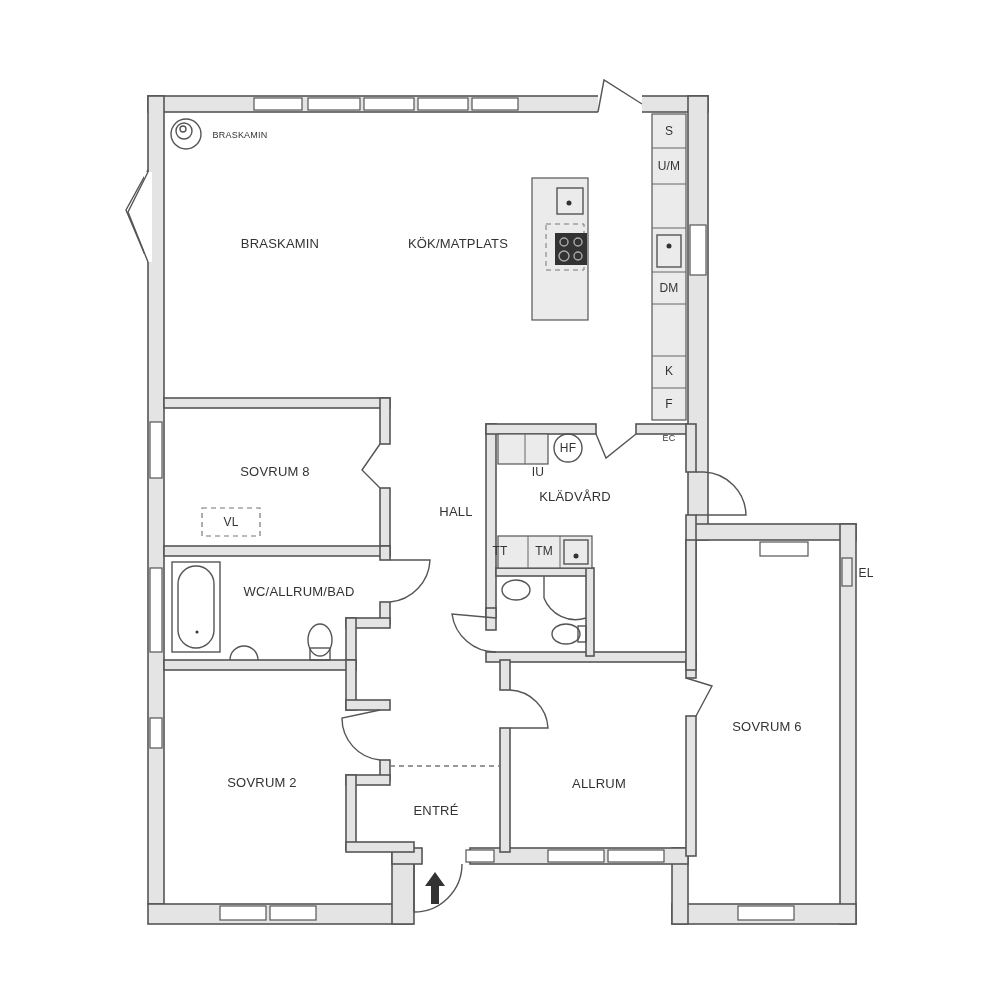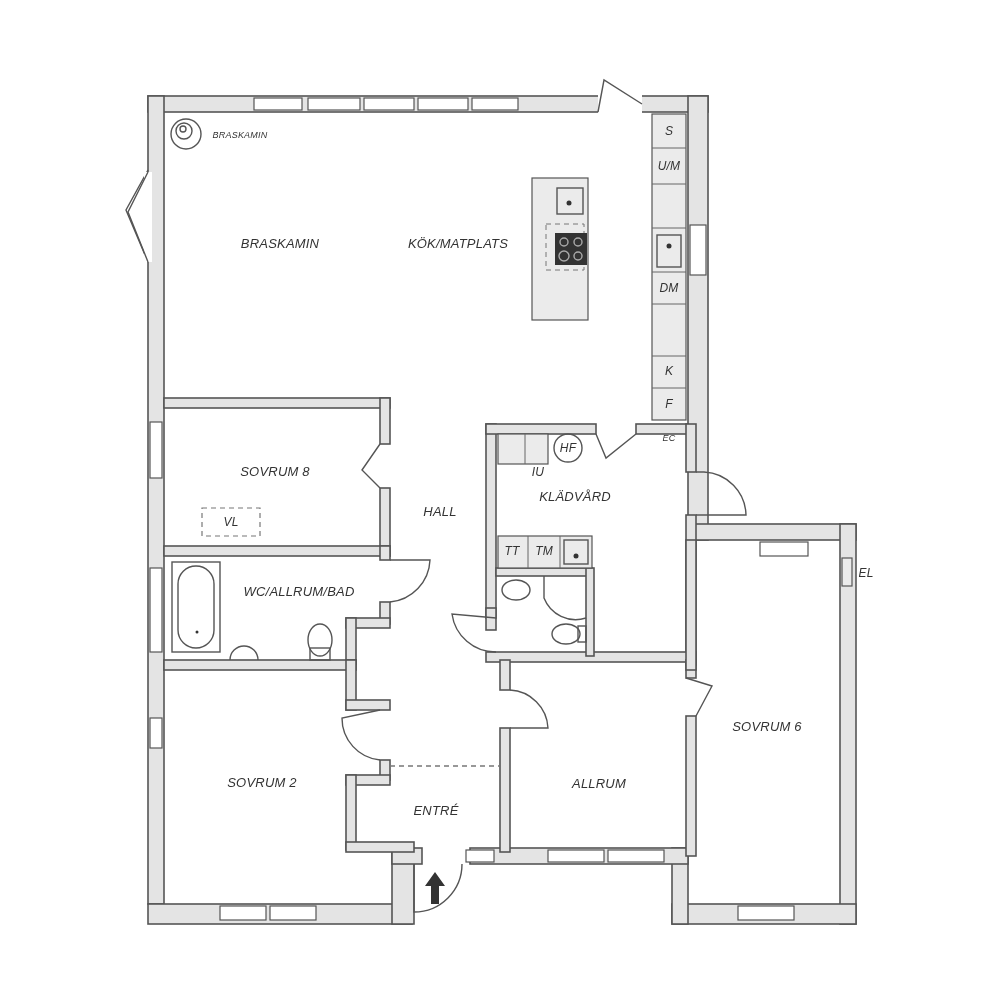--- a/index.html
+++ b/index.html
@@ -4,21 +4,21 @@
 <style>
   html, body { margin: 0; padding: 0; background: #ffffff; }
   body { width: 1000px; height: 1000px; overflow: hidden; position: relative; font-family: "Liberation Sans", sans-serif; }
   svg { position: absolute; left: 0; top: 0; }
   .wall { fill: #e4e4e4; stroke: #555555; stroke-width: 1.6; }
   .line { fill: none; stroke: #555555; stroke-width: 1.4; }
   .thin { fill: none; stroke: #666666; stroke-width: 1; }
   .counter { fill: #ebebeb; stroke: #555555; stroke-width: 1.2; }
   .win { fill: #ffffff; stroke: #555555; stroke-width: 1.2; }
   .dash { fill: none; stroke: #777777; stroke-width: 1.4; stroke-dasharray: 5 4; }
-  .lbl { position: absolute; font-family: "Liberation Sans", sans-serif; color: #333333; font-size: 13px; letter-spacing: 0.2px; white-space: nowrap; transform: translate(-50%, -50%); font-style: italic; }
+  .lbl { position: absolute; font-family: "Liberation Sans", sans-serif; color: #333333; font-size: 13px; letter-spacing: 0.2px; white-space: nowrap; transform: translate(-50%, -50%); }
   .lbl.small { font-size: 9px; }
   .lbl.fix { font-size: 12px; }
 </style>
 </head>
 <body>
 
 <svg width="1000" height="1000" viewBox="0 0 1000 1000">
 
   <g>
 
@@ -203,33 +203,33 @@
   <rect class="counter" x="842" y="558" width="10" height="28"></rect>
 
   <g>
     <polygon points="435,872 425,886 431,886 431,904 439,904 439,886 445,886" fill="#333"></polygon>
   </g>
 </svg>
 
 <div class="lbl" style="left:280px;top:243px">BRASKAMIN</div>
 <div class="lbl" style="left:458px;top:243px">KÖK/MATPLATS</div>
 <div class="lbl" style="left:275px;top:471px">SOVRUM 8</div>
-<div class="lbl" style="left:440px;top:511px">HALL</div>
+<div class="lbl" style="left:456px;top:511px">HALL</div>
 <div class="lbl" style="left:575px;top:496px">KLÄDVÅRD</div>
 <div class="lbl" style="left:299px;top:591px">WC/ALLRUM/BAD</div>
 <div class="lbl" style="left:262px;top:782px">SOVRUM 2</div>
 <div class="lbl" style="left:436px;top:810px">ENTRÉ</div>
 <div class="lbl" style="left:599px;top:783px">ALLRUM</div>
 <div class="lbl" style="left:767px;top:726px">SOVRUM 6</div>
 
 <div class="lbl small" style="left:240px;top:135px">BRASKAMIN</div>
 <div class="lbl fix" style="left:669px;top:131px">S</div>
 <div class="lbl fix" style="left:669px;top:166px">U/M</div>
 <div class="lbl fix" style="left:669px;top:288px">DM</div>
 <div class="lbl fix" style="left:669px;top:371px">K</div>
 <div class="lbl fix" style="left:669px;top:404px">F</div>
 <div class="lbl small" style="left:669px;top:438px">EC</div>
 <div class="lbl fix" style="left:538px;top:472px">IU</div>
 <div class="lbl fix" style="left:568px;top:448px">HF</div>
-<div class="lbl fix" style="left:512px;top:551px">TT</div>
+<div class="lbl fix" style="left:500px;top:551px">TT</div>
 <div class="lbl fix" style="left:544px;top:551px">TM</div>
 <div class="lbl fix" style="left:231px;top:522px">VL</div>
 <div class="lbl fix" style="left:866px;top:573px">EL</div>
 
 </body></html>

